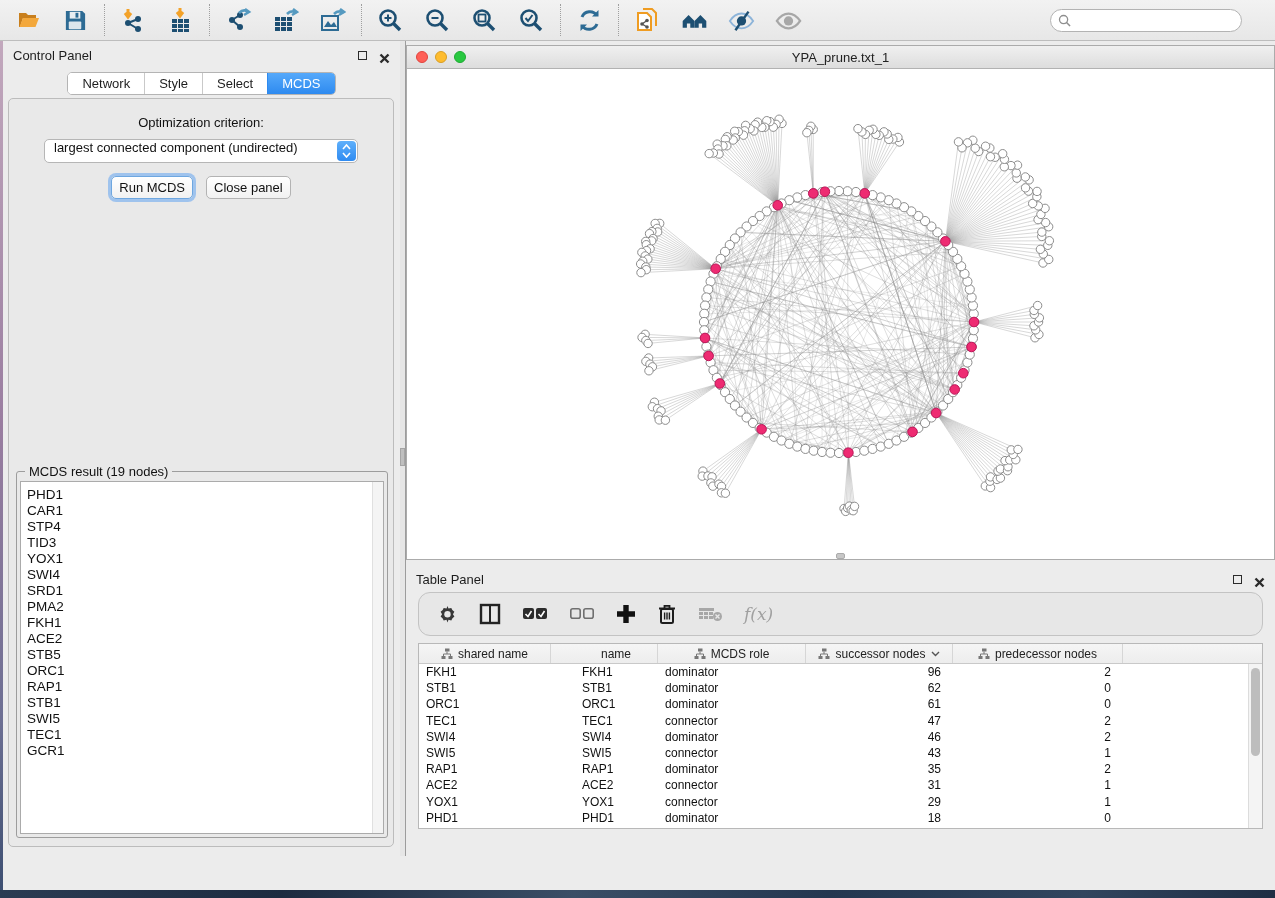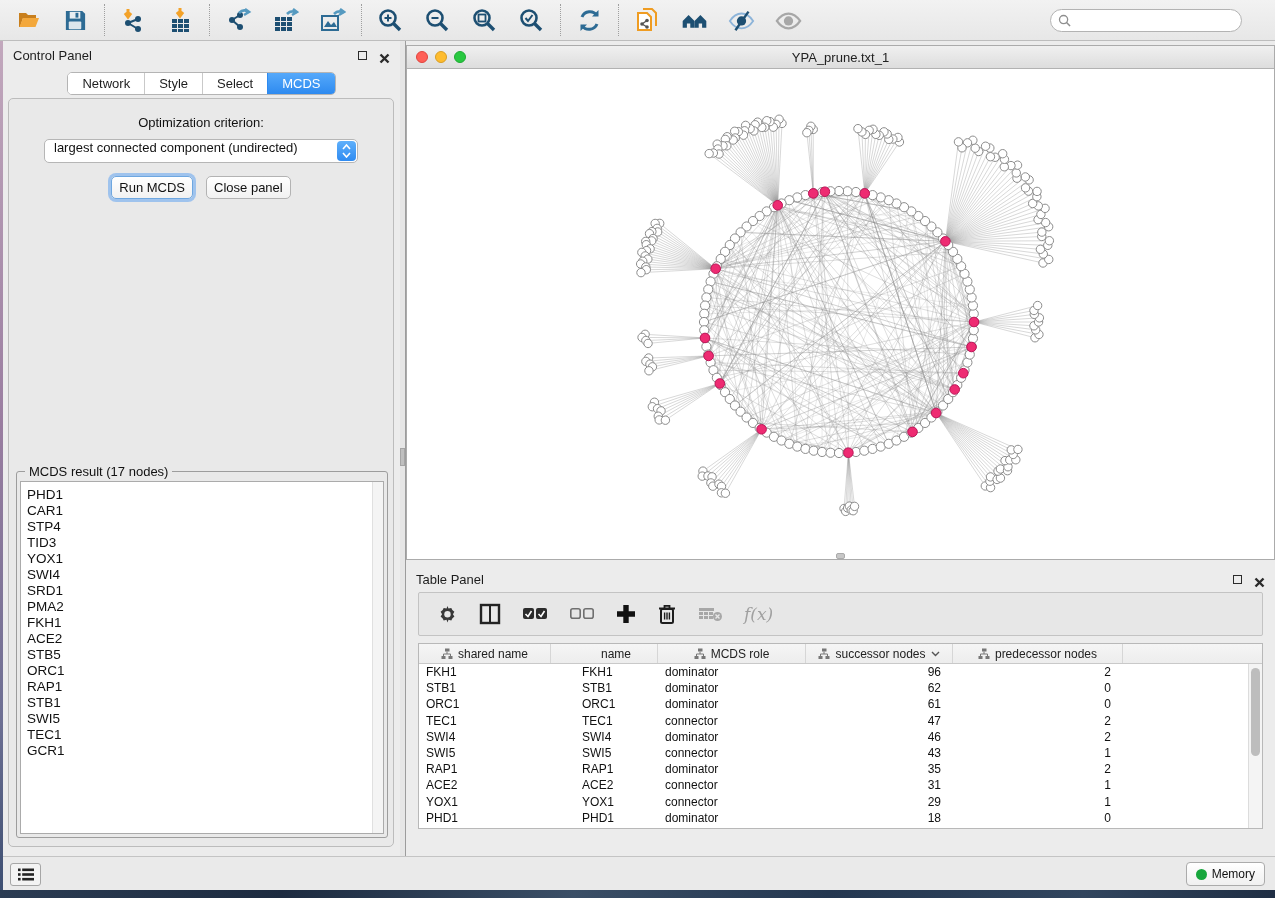--- a/index.html
+++ b/index.html
@@ -81,21 +81,21 @@
   .light { width:12px; height:12px; border-radius:50%; }
   .light.red { background:#ff5f57; border:0.5px solid #e0443e; }
   .light.yellow { background:#febc2e; border:0.5px solid #d89e24; }
   .light.green { background:#28c840; border:0.5px solid #1eaa33; }
   .net-title { position:absolute; left:0; right:0; text-align:center; font-size:13px; color:#222; }
   .net-canvas { display:block; width:867px; height:490px; background:#fff; }
 
   
   .table-panel { position:absolute; left:406px; top:565px; width:869px; height:291px; background:#ececec; }
   .tp-toolbar { position:absolute; left:12px; top:27px; width:845px; height:44px;
-    background:#e7e7e7; border:1px solid #c3c3c3; border-radius:2px;
+    background:#e7e7e7; border:1px solid #c3c3c3; border-radius:12px;
     display:flex; align-items:center; gap:21px; padding-left:18px; }
   .tp-icon { display:flex; align-items:center; justify-content:center; }
   .fx { font-family:"DejaVu Serif", serif; font-style:italic; font-size:17px; color:#a0a0a0; }
 
   .grid { position:absolute; left:12px; top:78px; width:845px; height:186px; background:#fff; border:1px solid #b8b8b8; }
   .grid-header { display:flex; height:20px; background:linear-gradient(#f5f5f5,#ededed); border-bottom:1px solid #c9c9c9; }
   .gh-cell { display:flex; align-items:center; justify-content:center; gap:5px; font-size:12px; color:#222;
     border-right:1px solid #d6d6d6; height:100%; }
   .grid-body { position:relative; }
   .grid-row { display:flex; height:16.2px; align-items:center; }
@@ -321,21 +321,21 @@
           <svg width="9" height="6" viewBox="0 0 9 6">
               <path d="M1 1l3.5 4L8 1" stroke="#fff" stroke-width="1.6" fill="none"></path>
             </svg>
         </span>
       </div>
       <div class="btn-row">
         <button class="mac-btn focus">Run MCDS</button>
         <button class="mac-btn">Close panel</button>
       </div>
       <div class="group-box">
-        <span class="group-legend">MCDS result (17 nodes)</span>
+        <span class="group-legend">MCDS result (19 nodes)</span>
         <div class="mcds-list">
           <div class="mcds-items">
               <div class="mcds-item">PHD1</div>
               <div class="mcds-item">CAR1</div>
               <div class="mcds-item">STP4</div>
               <div class="mcds-item">TID3</div>
               <div class="mcds-item">YOX1</div>
               <div class="mcds-item">SWI4</div>
               <div class="mcds-item">SRD1</div>
               <div class="mcds-item">PMA2</div>
@@ -1303,32 +1303,14 @@
             <span class="gc c4 num">0</span>
           </div>
         </div>
       <div class="grid-vscroll">
         <div class="grid-thumb"></div>
       </div>
     </div>
 
   </div>
 
-  <div class="status-bar">
-    <span class="list-btn">
-      <svg width="16" height="13" viewBox="0 0 16 13">
-          <g fill="#222">
-            <rect x="0" y="0.5" width="2.6" height="2.6"></rect>
-            <rect x="4.2" y="0.5" width="11.8" height="2.6"></rect>
-            <rect x="0" y="5.2" width="2.6" height="2.6"></rect>
-            <rect x="4.2" y="5.2" width="11.8" height="2.6"></rect>
-            <rect x="0" y="9.9" width="2.6" height="2.6"></rect>
-            <rect x="4.2" y="9.9" width="11.8" height="2.6"></rect>
-          </g>
-        </svg>
-    </span>
-    <span class="memory-btn">
-      <span class="mem-dot"></span>
-      <span>Memory</span>
-    </span>
-  </div>
 
 </div>
 
 </body></html>

